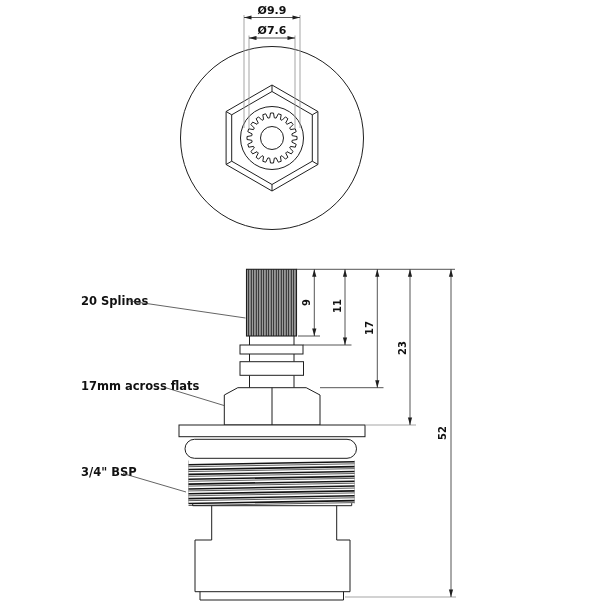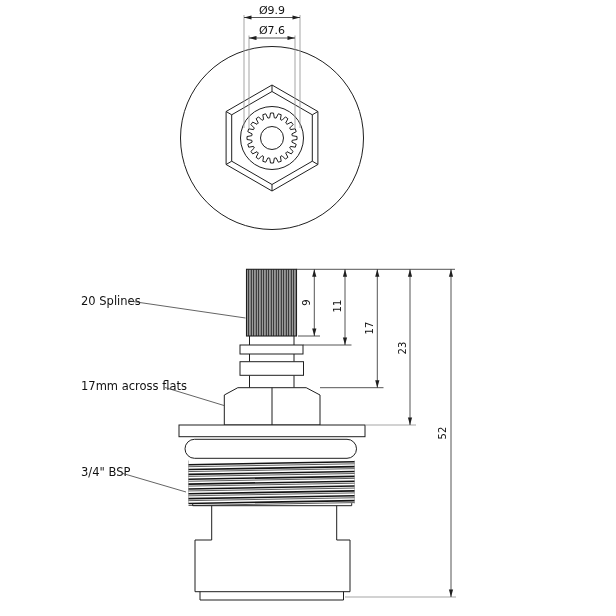--- a/index.html
+++ b/index.html
@@ -1,16 +1,16 @@
 <!DOCTYPE html>
 <html><head>
 <meta charset="utf-8">
 <style>
   html,body{margin:0;padding:0;background:#ffffff;}
-  .canvas-wrap{width:616px;height:616px;position:relative;background:#fff;overflow:hidden;}
+  .canvas-wrap{width:616px;height:616px;position:relative;background:#fff;overflow:hidden;font-weight:bold;}
   svg{display:block;}
   .ln{stroke:#1f1f1f;stroke-width:1;fill:none;}
   .lnf{stroke:#1f1f1f;stroke-width:1;fill:#ffffff;}
   .thin{stroke:#2a2a2a;stroke-width:0.8;fill:none;}
   .ext{stroke:#9b9b9b;stroke-width:0.9;fill:none;}
   .leader{stroke:#3c3c3c;stroke-width:0.8;fill:none;}
   .arrow{fill:#1f1f1f;stroke:none;}
   .lbl{font-family:"DejaVu Sans","Liberation Sans",sans-serif;font-size:11.5px;fill:#111;}
   .dimtxt{font-family:"DejaVu Sans","Liberation Sans",sans-serif;font-size:11px;fill:#111;text-anchor:middle;}
   .dimv{font-family:"DejaVu Sans","Liberation Sans",sans-serif;font-size:10px;fill:#111;text-anchor:middle;}

